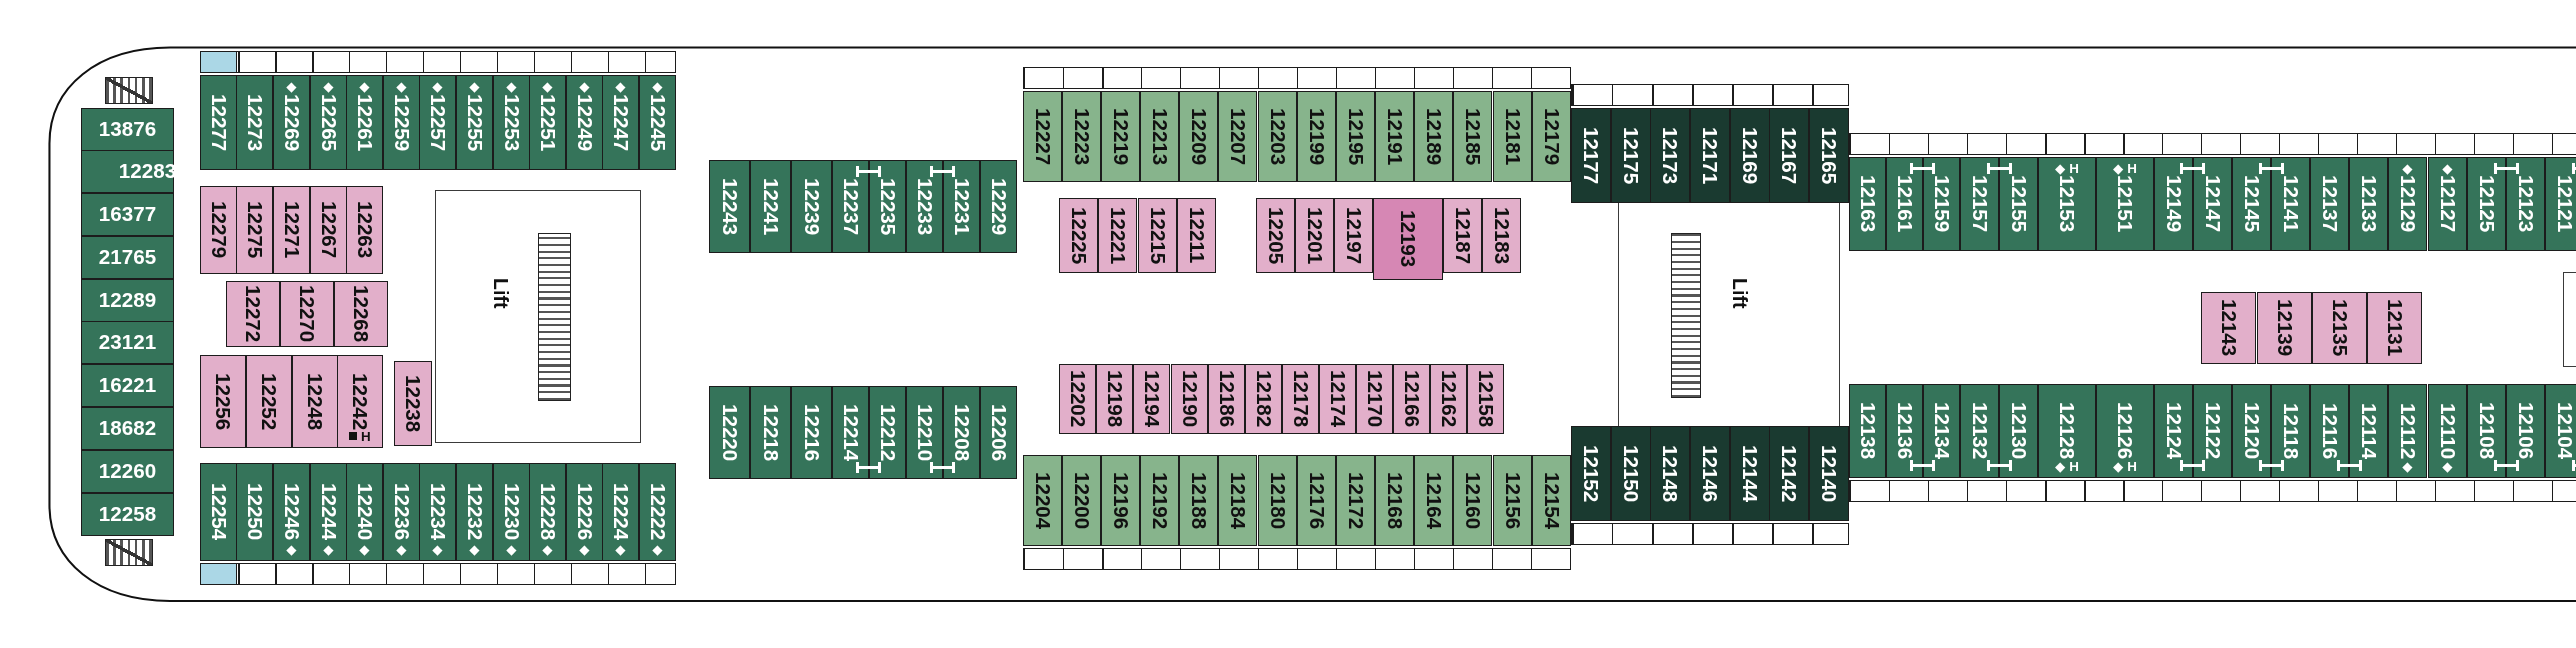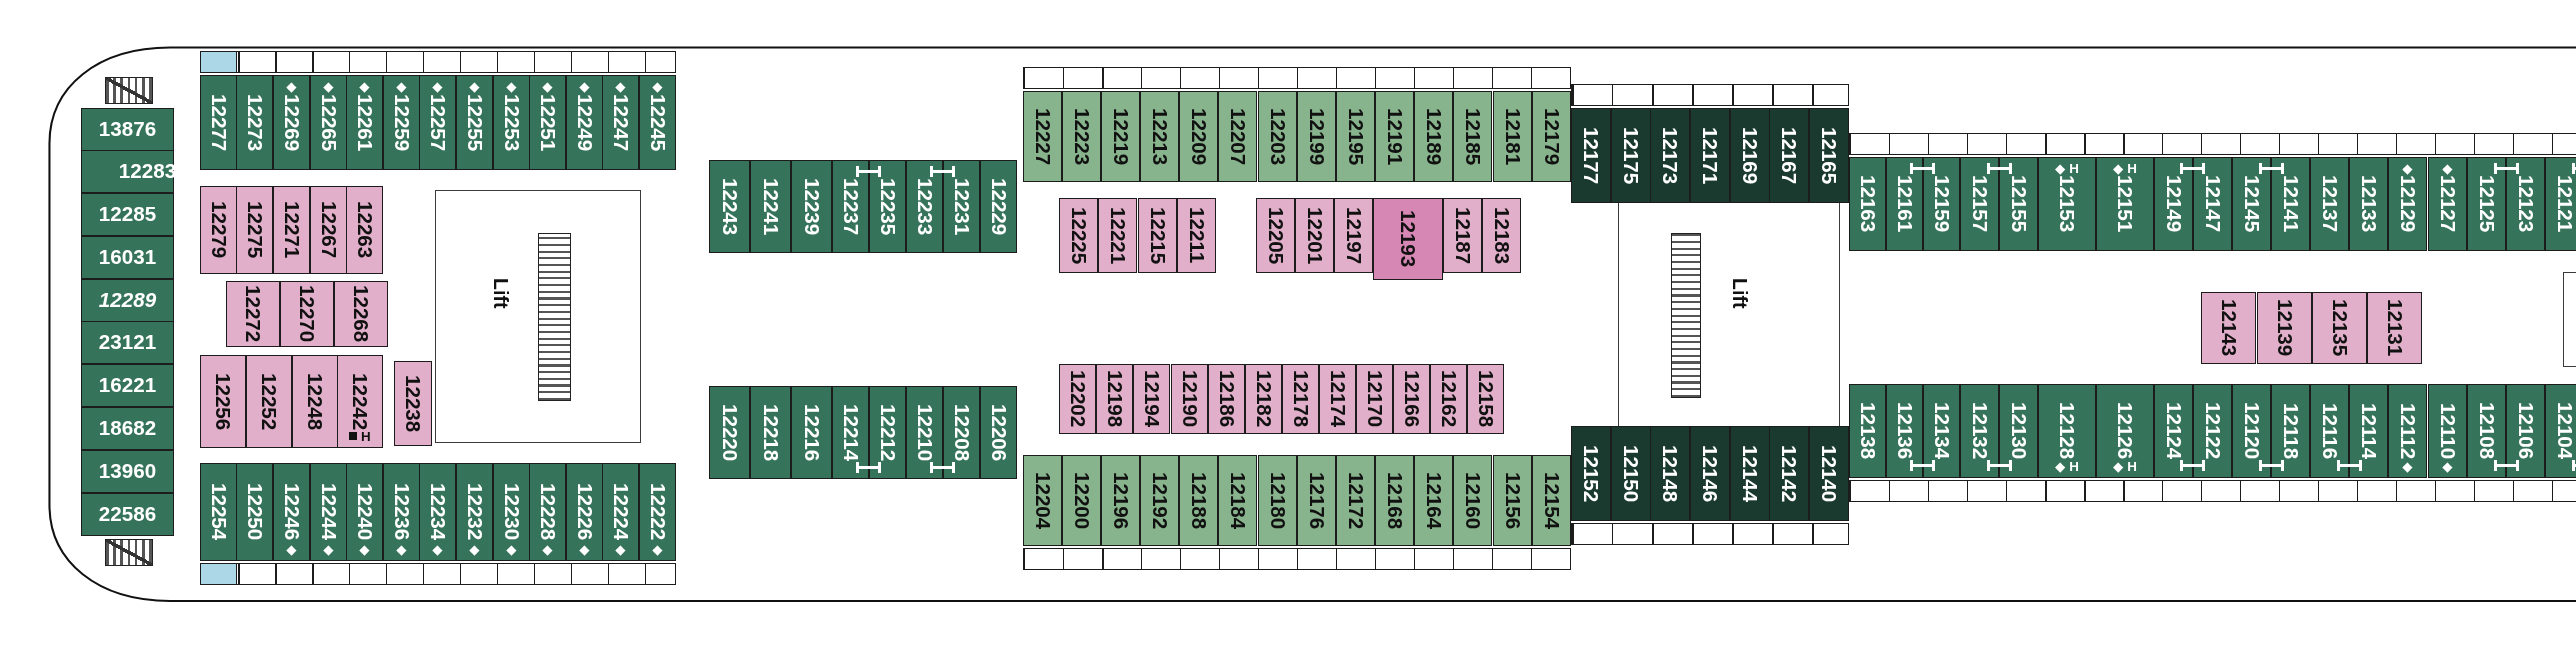--- a/index.html
+++ b/index.html
@@ -40,42 +40,42 @@
              V 278 C 96,168 190,92 330,92 Z" fill="#ffffff" stroke="#111111" stroke-width="4"></path>
     <path d="M 7560,146 C 7755,205 7876,400 7876,629 C 7876,858 7755,1053 7560,1112" fill="none" stroke="#111111" stroke-width="3"></path>
   </svg>
 <div class="cab txtw" style="left: 81px; top: 108px; width: 93px; height: 43px; background: rgb(53, 116, 90);">
       <span class="num">13876</span>
     </div>
     <div class="cab txtw" style="left: 81px; top: 150px; width: 93px; height: 43px; background: rgb(53, 116, 90); padding-left: 40px;">
       <span class="num">12283</span>
     </div>
     <div class="cab txtw" style="left: 81px; top: 193px; width: 93px; height: 43px; background: rgb(53, 116, 90);">
-      <span class="num">12285</span>
+      <span class="num">16377</span>
     </div>
     <div class="cab txtw" style="left: 81px; top: 236px; width: 93px; height: 43px; background: rgb(53, 116, 90);">
-      <span class="num">16031</span>
-    </div>
-    <div class="cab txtw" style="left: 81px; top: 279px; width: 93px; height: 43px; background: rgb(53, 116, 90); font-style: italic;">
+      <span class="num">21765</span>
+    </div>
+    <div class="cab txtw" style="left: 81px; top: 279px; width: 93px; height: 43px; background: rgb(53, 116, 90);">
       <span class="num">12289</span>
     </div>
     <div class="cab txtw" style="left: 81px; top: 321px; width: 93px; height: 43px; background: rgb(53, 116, 90);">
       <span class="num">23121</span>
     </div>
     <div class="cab txtw" style="left: 81px; top: 364px; width: 93px; height: 43px; background: rgb(53, 116, 90);">
       <span class="num">16221</span>
     </div>
     <div class="cab txtw" style="left: 81px; top: 407px; width: 93px; height: 43px; background: rgb(53, 116, 90);">
       <span class="num">18682</span>
     </div>
     <div class="cab txtw" style="left: 81px; top: 450px; width: 93px; height: 43px; background: rgb(53, 116, 90);">
-      <span class="num">13960</span>
+      <span class="num">12260</span>
     </div>
     <div class="cab txtw" style="left: 81px; top: 493px; width: 93px; height: 43px; background: rgb(53, 116, 90);">
-      <span class="num">22586</span>
+      <span class="num">12258</span>
     </div>
     <div class="cab v txtw" style="left: 200px; top: 75px; width: 37px; height: 95px; background: rgb(53, 116, 90);">
       <span class="num">12277</span>
     </div>
     <div class="strip" style="left: 200px; top: 51px; width: 37px; height: 21.6px; background: rgb(171, 215, 230);"></div>
     <div class="cab v txtw" style="left: 236px; top: 75px; width: 37px; height: 95px; background: rgb(53, 116, 90);">
       <span class="num">12273</span>
     </div>
     <div class="cab v txtw" style="left: 273px; top: 75px; width: 37px; height: 95px; background: rgb(53, 116, 90);">
       <span class="num">12269</span>

